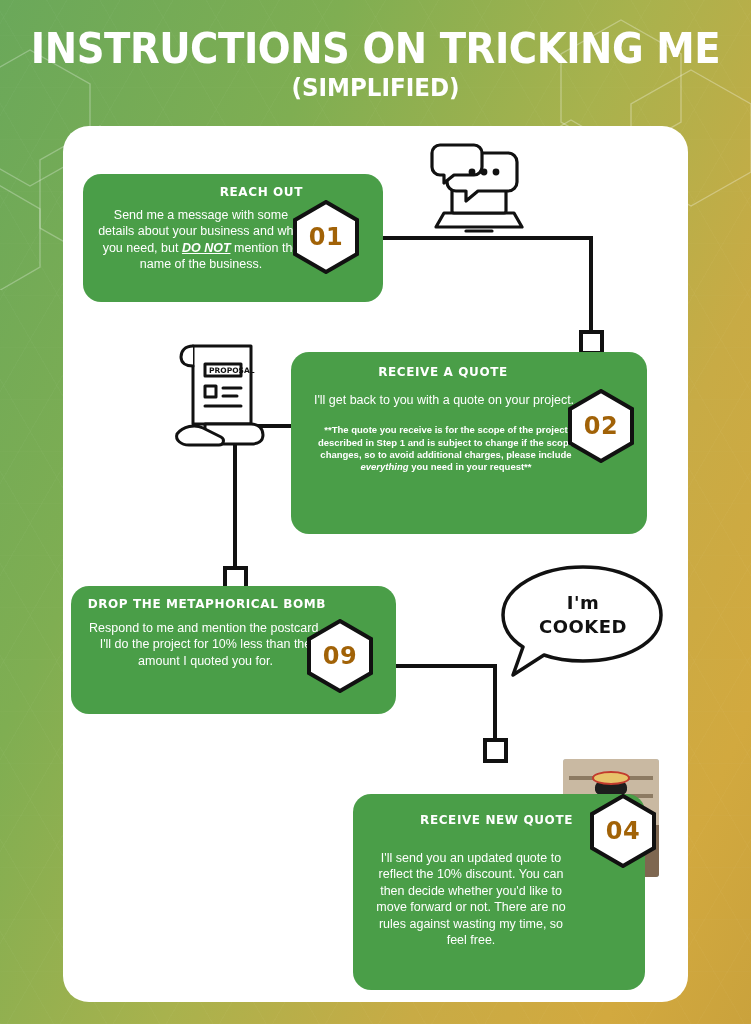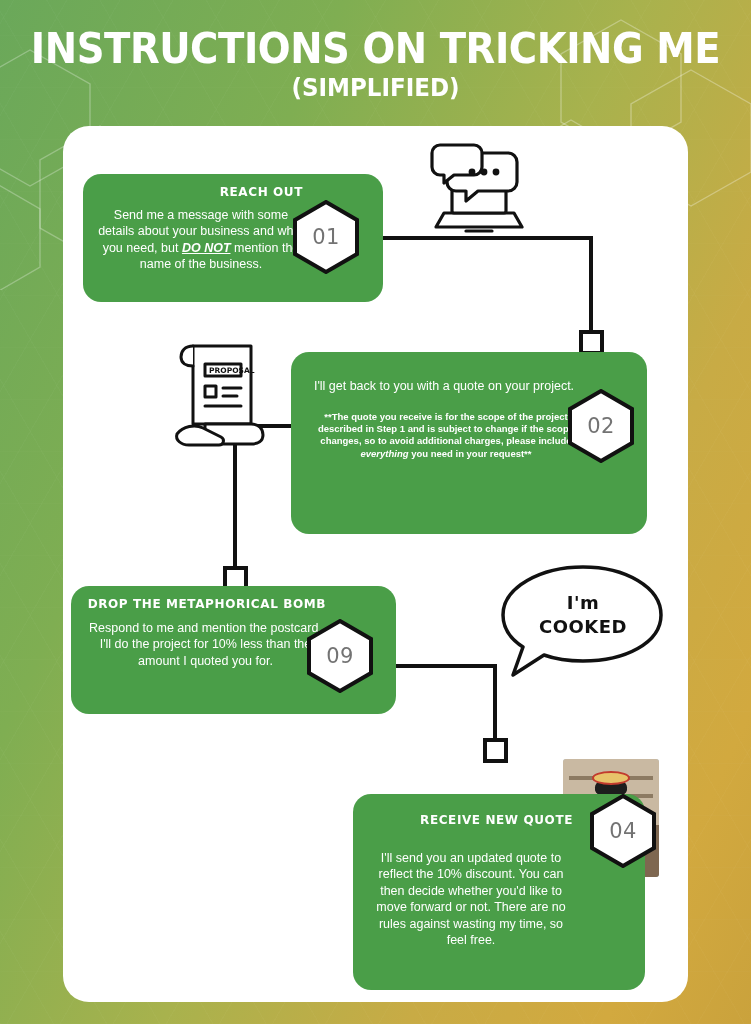--- a/index.html
+++ b/index.html
@@ -122,23 +122,23 @@
     width: 66px;
     height: 74px;
     display: flex;
     align-items: center;
     justify-content: center;
   }
   .badge svg { position: absolute; inset: 0; }
   .badge span {
     position: relative;
     font-family: "DejaVu Sans", sans-serif;
-    font-weight: 400;
-    font-size: 21px;
-    color: #737373;
+    font-weight: 700;
+    font-size: 24px;
+    color: #a16207;
     letter-spacing: 0.5px;
   }
   .art { position: absolute; }
   .speech-text {
     font-family: "DejaVu Sans", sans-serif;
     font-weight: 700;
     font-size: 18px;
     color: #111;
     letter-spacing: 0.5px;
     text-align: center;
@@ -264,20 +264,21 @@
         </div>
       </div>
       <div class="badge" style="left:230px; top:74px;">
         <svg viewBox="0 0 66 74">
             <polygon points="33,2 64,20 64,54 33,72 2,54 2,20" fill="#ffffff" stroke="#111111" stroke-width="4"></polygon>
           </svg>
         <span>01</span>
       </div>
 
       <div class="step-box" style="left:228px; top:226px; width:356px; height:182px; padding:14px 60px 12px 18px;">
+        <div class="step-title" style="text-align:center; padding-right:10px;">Receive a Quote</div>
         <div class="step-body" style="text-align:center; margin-top:12px; padding-right:8px;">I'll get back to you with a quote on your project.</div>
         <div class="step-note" style="text-align:center; margin-top:16px; padding-right:4px;">
           <span>**The quote you receive is for the scope of the project described in Step 1 and is subject to change if the scope changes, so to avoid additional charges, please include </span><span class="emph-italic">everything</span><span> you need  in your request**</span>
         </div>
       </div>
       <div class="badge" style="left:497px; top:263px;margin-left:8px;">
         <svg viewBox="0 0 66 74">
             <polygon points="33,2 64,20 64,54 33,72 2,54 2,20" fill="#ffffff" stroke="#111111" stroke-width="4"></polygon>
           </svg>
         <span>02</span>

